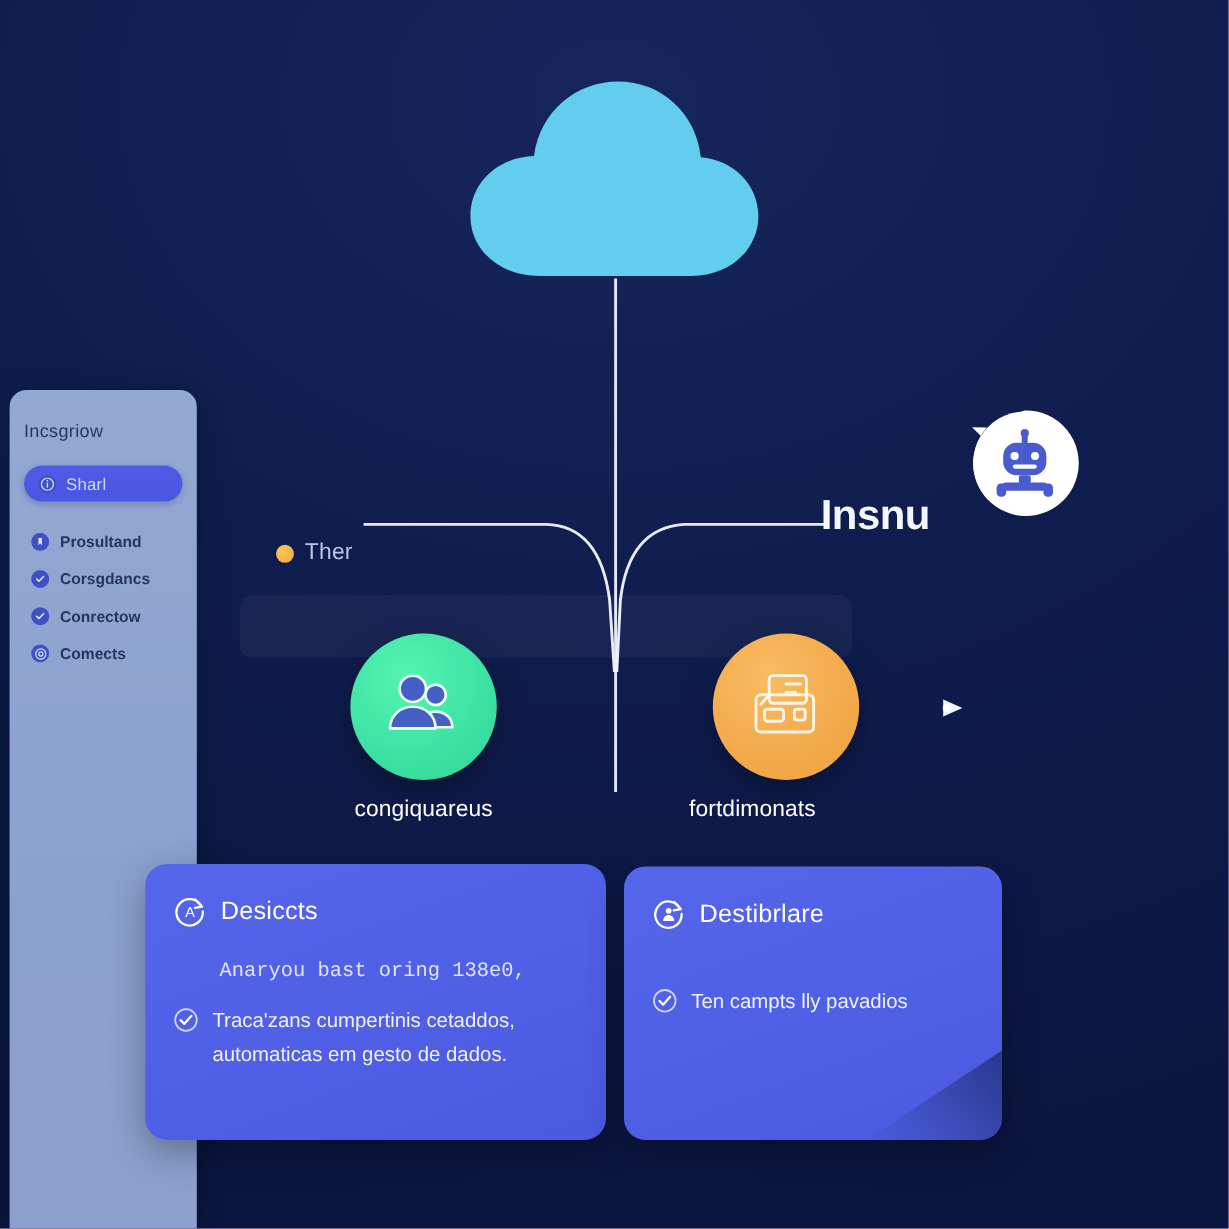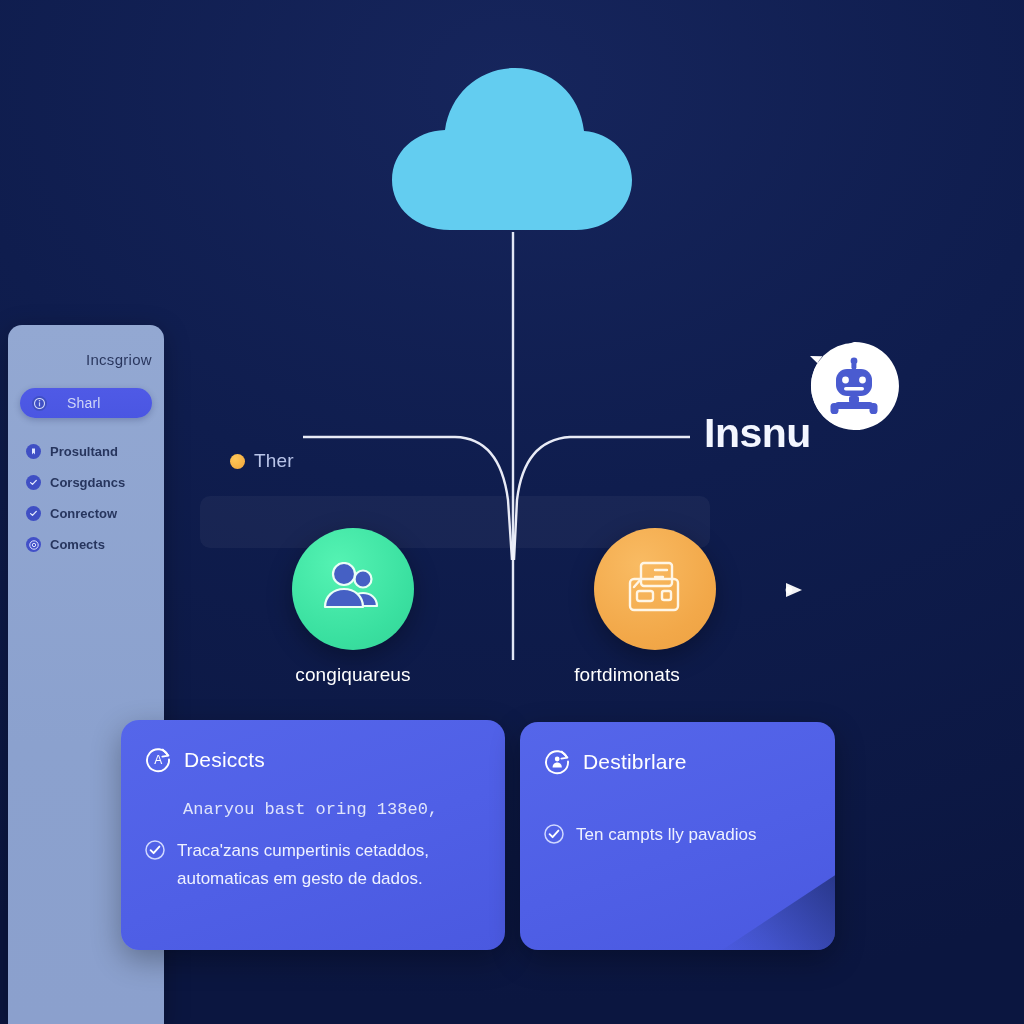--- a/index.html
+++ b/index.html
@@ -45,31 +45,31 @@
     left: 8px;
     top: 325px;
     width: 156px;
     height: 699px;
     background: linear-gradient(180deg, #93a8d2 0%, #8ba1ce 60%, #8ba0cd 100%);
     border-radius: 14px 14px 0 0;
     padding: 26px 12px 0 12px;
     box-shadow: 0 6px 26px rgba(0,0,0,.28);
   }
   #sidebar-title {
-    text-align: right;
+    text-align: left;
     color: #1f2b52;
     font-size: 15px;
     letter-spacing: .3px;
     margin-bottom: 20px;
     opacity: .92;
   }
   .side-active {
     display: flex;
     align-items: center;
-    gap: 20px;
+    gap: 8px;
     background: linear-gradient(180deg, #4f5ae6 0%, #4a56e2 100%);
     border-radius: 18px;
     height: 30px;
     padding: 0 12px;
     margin-bottom: 26px;
     box-shadow: 0 2px 6px rgba(20,30,80,.25);
   }
   .side-active .lbl {
     color: #cfd6f7;
     font-size: 14px;
@@ -123,24 +123,24 @@
     position: absolute;
     left: 200px; top: 496px;
     width: 510px; height: 52px;
     background: rgba(255,255,255,.045);
     border-radius: 10px;
   }
 
   
   #brand {
     position: absolute;
-    left: 704px;
+    left: 684px;
     top: 410px;
     color: #f3f6ff;
-    font-size: 41px;
+    font-size: 35px;
     font-weight: 700;
     letter-spacing: -0.5px;
   }
   #bot-bubble {
     position: absolute;
     left: 808px; top: 340px;
     width: 92px; height: 92px;
   }
   #bot-bubble svg { display:block; width:100%; height:100%; }
 

